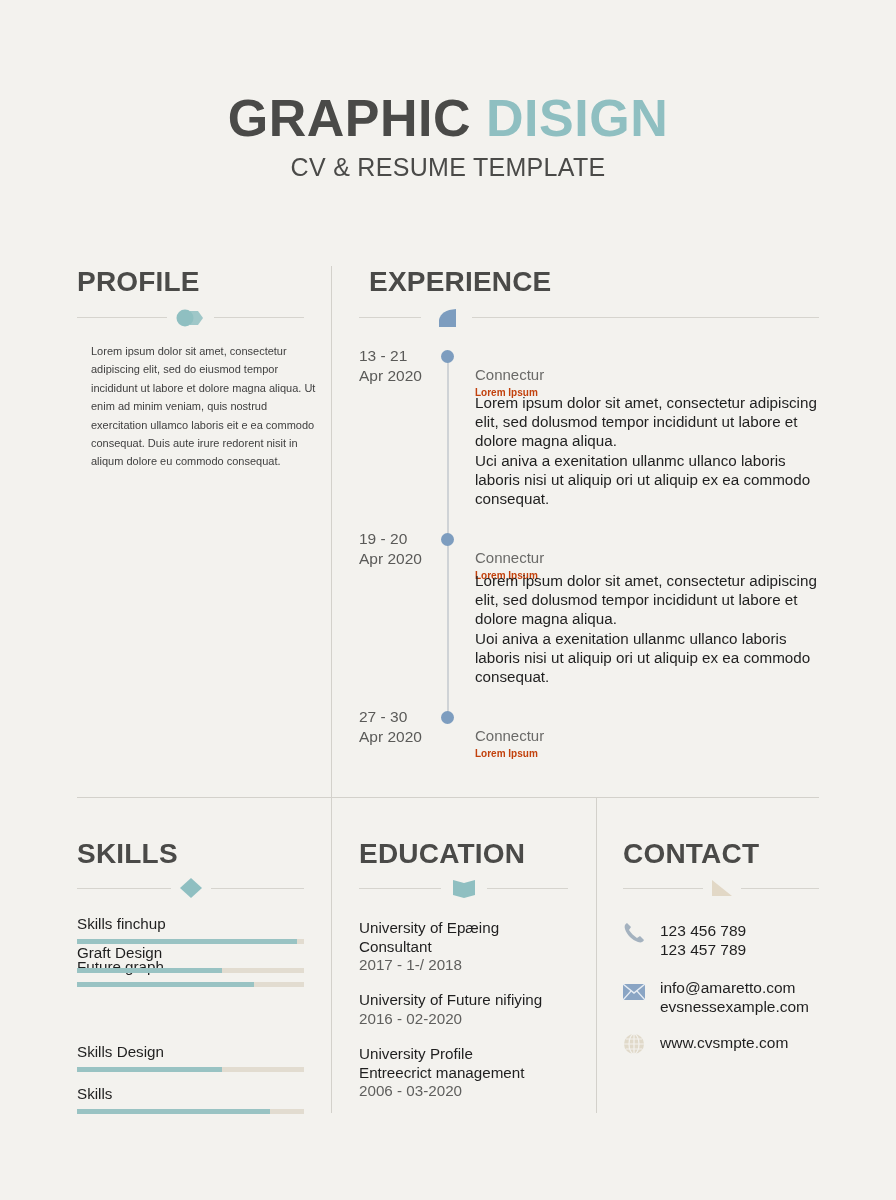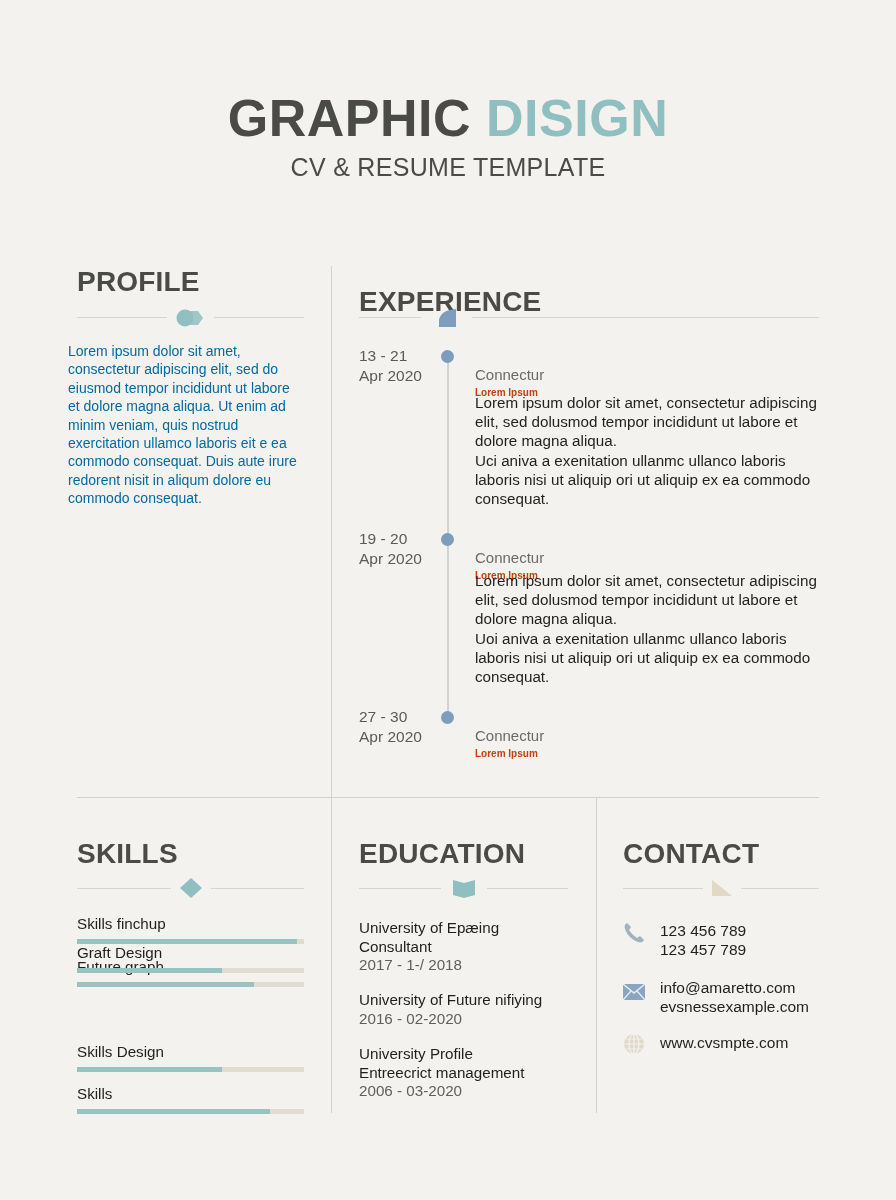--- a/index.html
+++ b/index.html
@@ -33,22 +33,22 @@
     
     .sec-title {
       position: absolute; font-weight: 700; font-size: 28px;
       color: #4a4a48; line-height: 32px; letter-spacing: 0.2px;
     }
     .sec-rule { position: absolute; height: 1px; background: #d6d4ce; }
     .sec-icon { position: absolute; }
 
     
     .profile-text {
-      position: absolute; left: 68px; top: 342px; width: 235px;
-      font-size: 14px; line-height: 18.4px; color: #0369a1;
+      position: absolute; left: 91px; top: 342px; width: 235px;
+      font-size: 11px; line-height: 18.4px; color: #404040;
     }
 
     
     .timeline-line {
       position: absolute; left: 447px; top: 354px; width: 2px; height: 362px;
       background: #cfd3d6;
     }
     .exp-item { position: absolute; left: 359px; width: 470px; }
     .exp-date {
       position: absolute; left: 0; top: 0; width: 80px;
@@ -113,21 +113,21 @@
     <div class="sec-rule" style="left:77px; top:317px; width:90px;"></div>
     <div class="sec-rule" style="left:214px; top:317px; width:90px;"></div>
     <svg class="sec-icon" style="left:175px; top:308px;" width="30" height="20" viewBox="0 0 30 20">
       <circle cx="10" cy="10" r="8.5" fill="#8fbfc1"></circle>
       <path d="M15 3 L23 3 L28 10 L23 17 L15 17 Z" fill="#8fbfc1" opacity="0.85"></path>
     </svg>
     <div class="profile-text">Lorem ipsum dolor sit amet, consectetur adipiscing elit, sed do eiusmod tempor incididunt ut labore et dolore magna aliqua. Ut enim ad minim veniam, quis nostrud exercitation ullamco laboris eit e ea commodo consequat. Duis aute irure redorent nisit in aliqum dolore eu commodo consequat.</div>
   </section>
 
   <section>
-    <div class="sec-title" style="left:359px; top:266px;margin-top:20px;">EXPERIENCE</div>
+    <div class="sec-title" style="left:369px; top:266px;">EXPERIENCE</div>
     <div class="sec-rule" style="left:359px; top:317px; width:62px;"></div>
     <div class="sec-rule" style="left:472px; top:317px; width:347px;"></div>
     <svg class="sec-icon" style="left:438px; top:308px;" width="20" height="20" viewBox="0 0 20 20">
       <path d="M1 19 L1 12 Q3 2 18 1 L18 19 Z" fill="#7d9dbf"></path>
     </svg>
 
     <div class="timeline-line"></div>
 
     <div class="exp-item" style="top:346px;">
       <div class="exp-date">

